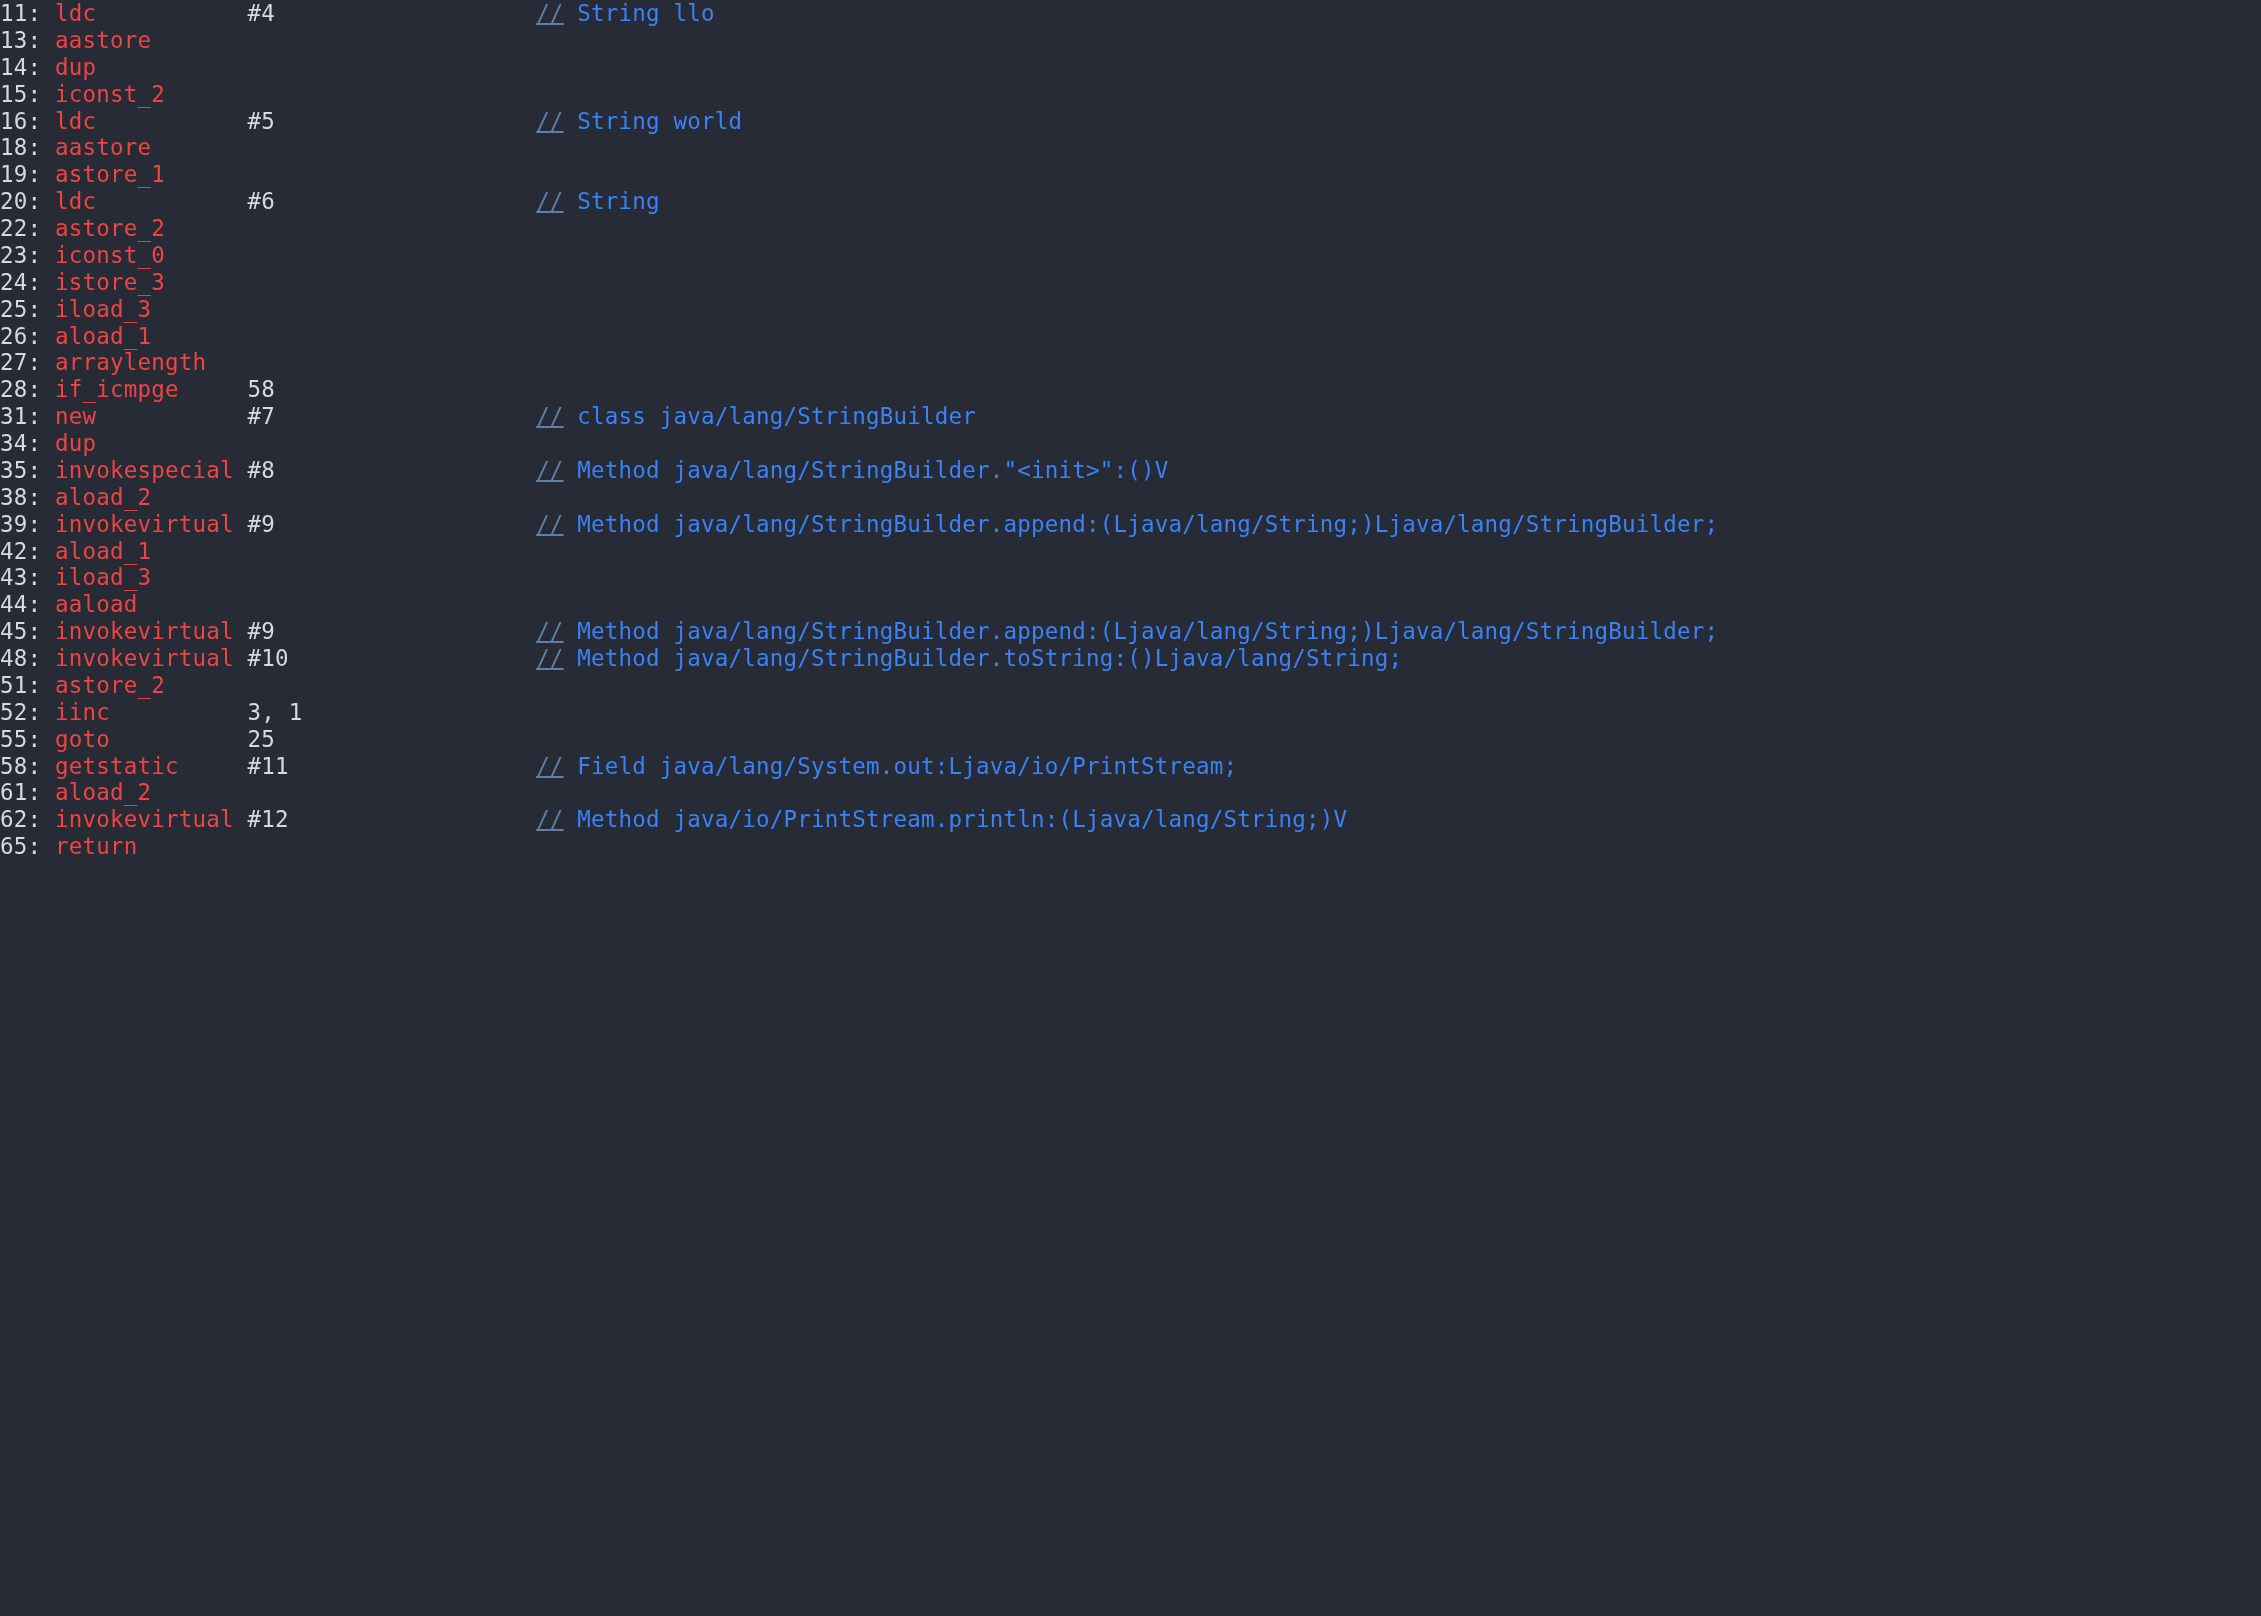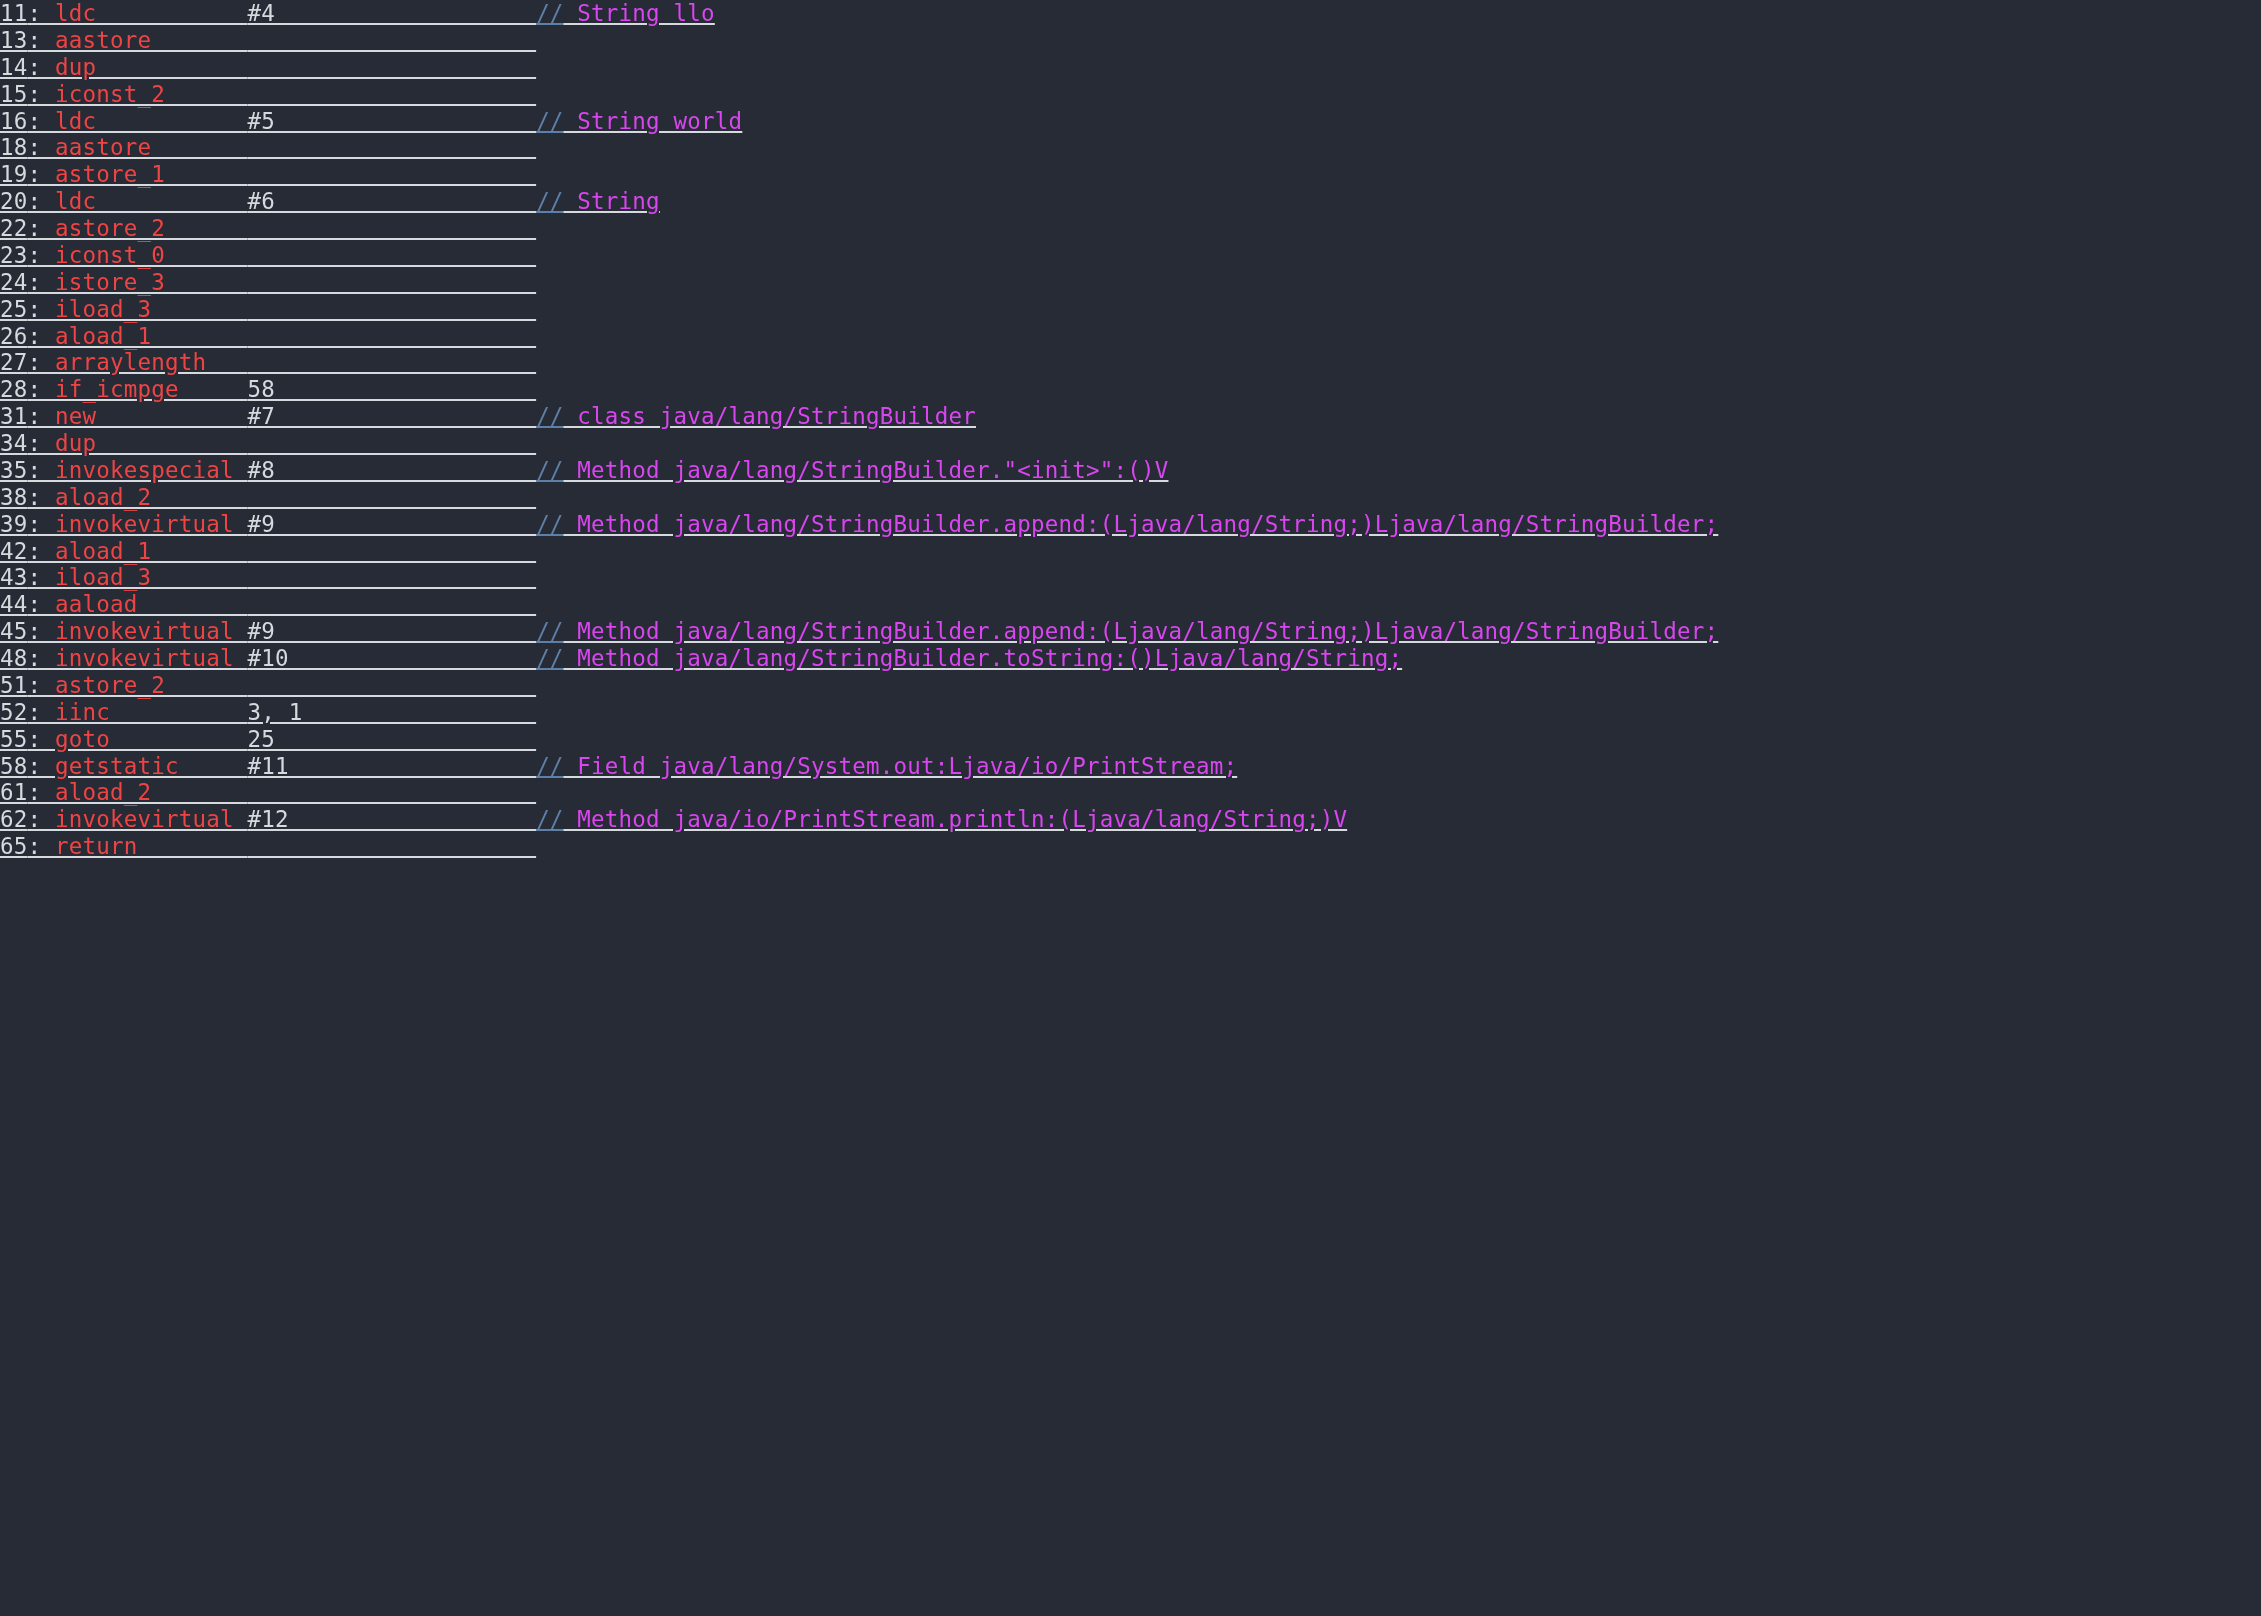--- a/index.html
+++ b/index.html
@@ -9,21 +9,20 @@
     color:#d6d9de;
     font-family:"SF Mono","Monaco","Consolas","DejaVu Sans Mono",monospace;
     font-size:22.5px;
     line-height:1.195;
     -webkit-font-smoothing:antialiased;
   }
   .code-view{
     padding:0 0 11.5px 0;
     white-space:pre;
     letter-spacing:0.2px;
-    text-decoration:underline;
   }
   .row{
     display:flex;
     align-items:baseline;
     padding:0;
     margin:0;
   }
   .offset{
     color:#d6d9de;
     text-align:right;
@@ -41,21 +40,21 @@
   .cmt-area{
     flex:0 0 auto;
     color:#9aa1ad;
   }
   .slash{
     color:#5e7fa6;
     text-decoration:underline;
     text-decoration-color:#5e7fa6;
   }
   .ctext{
-    color:#d946ef;
+    color:#3b82f6;
     margin-top:48px;
   }
 </style>
 </head>
 <body>
 
 <div class="code-view" id="code-view"><div class="row"><span class="offset">11</span><span>: </span><span class="op-area"><span class="op">ldc           </span><span class="arg">#4                   </span></span><span class="cmt-area"><span class="slash">//</span><span class="ctext"> String llo</span></span></div><div class="row"><span class="offset">13</span><span>: </span><span class="op-area"><span class="op">aastore       </span><span class="arg">                     </span></span></div><div class="row"><span class="offset">14</span><span>: </span><span class="op-area"><span class="op">dup           </span><span class="arg">                     </span></span></div><div class="row"><span class="offset">15</span><span>: </span><span class="op-area"><span class="op">iconst_2      </span><span class="arg">                     </span></span></div><div class="row"><span class="offset">16</span><span>: </span><span class="op-area"><span class="op">ldc           </span><span class="arg">#5                   </span></span><span class="cmt-area"><span class="slash">//</span><span class="ctext"> String world</span></span></div><div class="row"><span class="offset">18</span><span>: </span><span class="op-area"><span class="op">aastore       </span><span class="arg">                     </span></span></div><div class="row"><span class="offset">19</span><span>: </span><span class="op-area"><span class="op">astore_1      </span><span class="arg">                     </span></span></div><div class="row"><span class="offset">20</span><span>: </span><span class="op-area"><span class="op">ldc           </span><span class="arg">#6                   </span></span><span class="cmt-area"><span class="slash">//</span><span class="ctext"> String</span></span></div><div class="row"><span class="offset">22</span><span>: </span><span class="op-area"><span class="op">astore_2      </span><span class="arg">                     </span></span></div><div class="row"><span class="offset">23</span><span>: </span><span class="op-area"><span class="op">iconst_0      </span><span class="arg">                     </span></span></div><div class="row"><span class="offset">24</span><span>: </span><span class="op-area"><span class="op">istore_3      </span><span class="arg">                     </span></span></div><div class="row"><span class="offset">25</span><span>: </span><span class="op-area"><span class="op">iload_3       </span><span class="arg">                     </span></span></div><div class="row"><span class="offset">26</span><span>: </span><span class="op-area"><span class="op">aload_1       </span><span class="arg">                     </span></span></div><div class="row"><span class="offset">27</span><span>: </span><span class="op-area"><span class="op">arraylength   </span><span class="arg">                     </span></span></div><div class="row"><span class="offset">28</span><span>: </span><span class="op-area"><span class="op">if_icmpge     </span><span class="arg">58                   </span></span></div><div class="row"><span class="offset">31</span><span>: </span><span class="op-area"><span class="op">new           </span><span class="arg">#7                   </span></span><span class="cmt-area"><span class="slash">//</span><span class="ctext"> class java/lang/StringBuilder</span></span></div><div class="row"><span class="offset">34</span><span>: </span><span class="op-area"><span class="op">dup           </span><span class="arg">                     </span></span></div><div class="row"><span class="offset">35</span><span>: </span><span class="op-area"><span class="op">invokespecial </span><span class="arg">#8                   </span></span><span class="cmt-area"><span class="slash">//</span><span class="ctext"> Method java/lang/StringBuilder."&lt;init&gt;":()V</span></span></div><div class="row"><span class="offset">38</span><span>: </span><span class="op-area"><span class="op">aload_2       </span><span class="arg">                     </span></span></div><div class="row"><span class="offset">39</span><span>: </span><span class="op-area"><span class="op">invokevirtual </span><span class="arg">#9                   </span></span><span class="cmt-area"><span class="slash">//</span><span class="ctext"> Method java/lang/StringBuilder.append:(Ljava/lang/String;)Ljava/lang/StringBuilder;</span></span></div><div class="row"><span class="offset">42</span><span>: </span><span class="op-area"><span class="op">aload_1       </span><span class="arg">                     </span></span></div><div class="row"><span class="offset">43</span><span>: </span><span class="op-area"><span class="op">iload_3       </span><span class="arg">                     </span></span></div><div class="row"><span class="offset">44</span><span>: </span><span class="op-area"><span class="op">aaload        </span><span class="arg">                     </span></span></div><div class="row"><span class="offset">45</span><span>: </span><span class="op-area"><span class="op">invokevirtual </span><span class="arg">#9                   </span></span><span class="cmt-area"><span class="slash">//</span><span class="ctext"> Method java/lang/StringBuilder.append:(Ljava/lang/String;)Ljava/lang/StringBuilder;</span></span></div><div class="row"><span class="offset">48</span><span>: </span><span class="op-area"><span class="op">invokevirtual </span><span class="arg">#10                  </span></span><span class="cmt-area"><span class="slash">//</span><span class="ctext"> Method java/lang/StringBuilder.toString:()Ljava/lang/String;</span></span></div><div class="row"><span class="offset">51</span><span>: </span><span class="op-area"><span class="op">astore_2      </span><span class="arg">                     </span></span></div><div class="row"><span class="offset">52</span><span>: </span><span class="op-area"><span class="op">iinc          </span><span class="arg">3, 1                 </span></span></div><div class="row"><span class="offset">55</span><span>: </span><span class="op-area"><span class="op">goto          </span><span class="arg">25                   </span></span></div><div class="row"><span class="offset">58</span><span>: </span><span class="op-area"><span class="op">getstatic     </span><span class="arg">#11                  </span></span><span class="cmt-area"><span class="slash">//</span><span class="ctext"> Field java/lang/System.out:Ljava/io/PrintStream;</span></span></div><div class="row"><span class="offset">61</span><span>: </span><span class="op-area"><span class="op">aload_2       </span><span class="arg">                     </span></span></div><div class="row"><span class="offset">62</span><span>: </span><span class="op-area"><span class="op">invokevirtual </span><span class="arg">#12                  </span></span><span class="cmt-area"><span class="slash">//</span><span class="ctext"> Method java/io/PrintStream.println:(Ljava/lang/String;)V</span></span></div><div class="row"><span class="offset">65</span><span>: </span><span class="op-area"><span class="op">return        </span><span class="arg">                     </span></span></div></div>
 
 
 </body></html>

